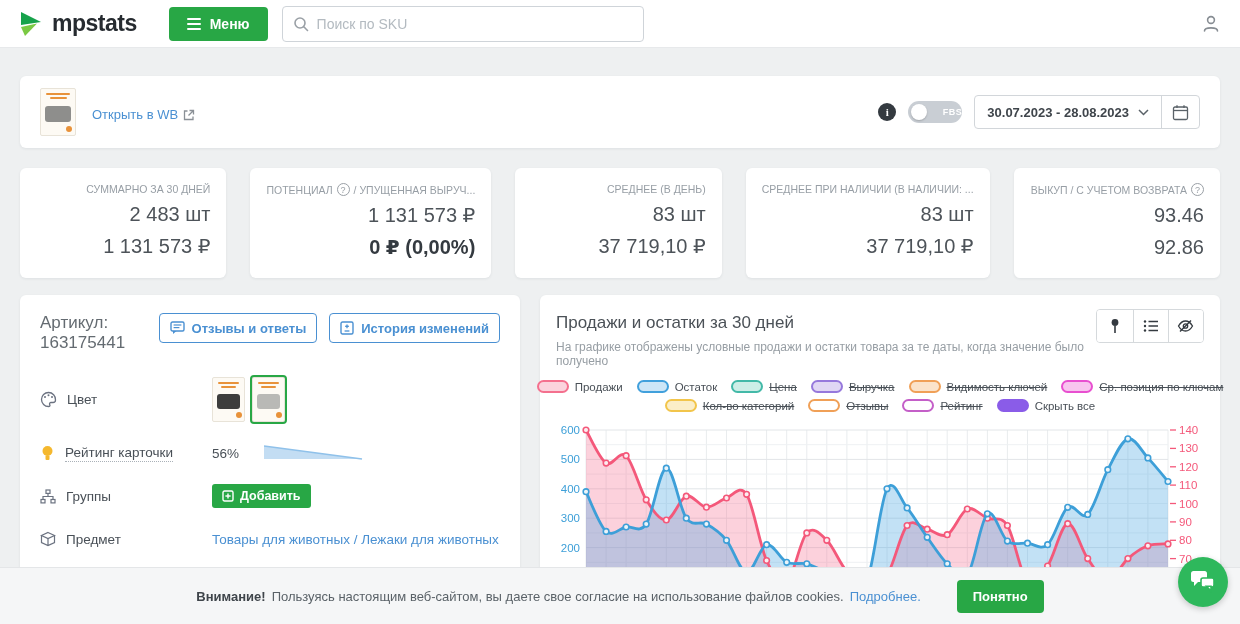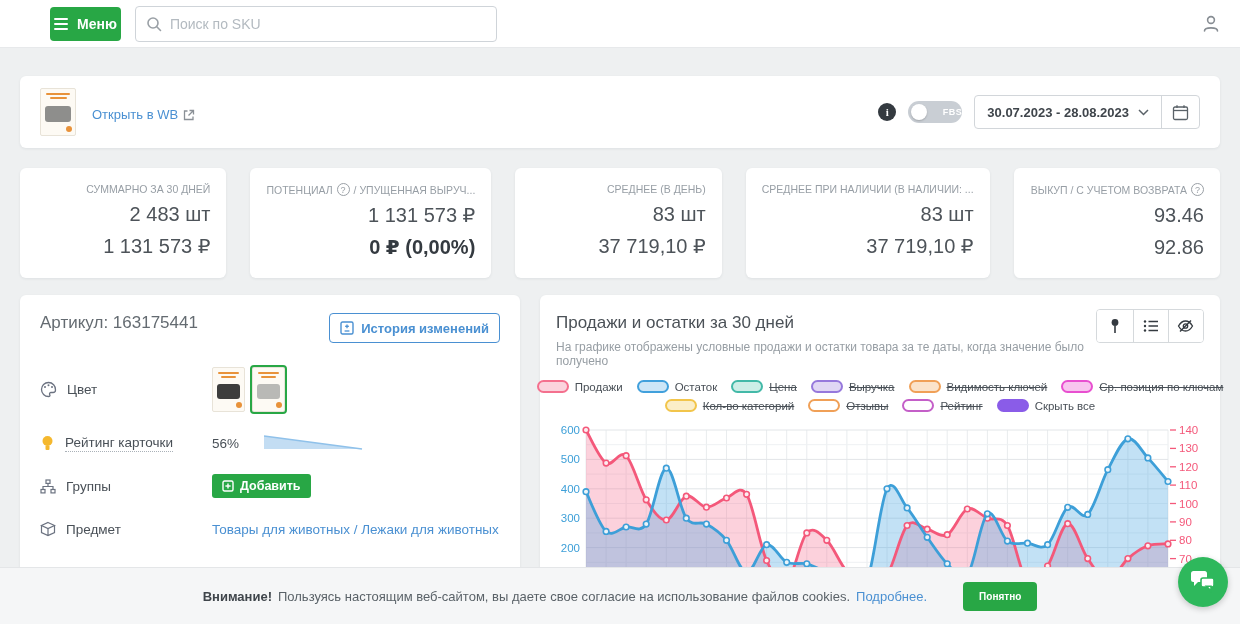--- a/index.html
+++ b/index.html
@@ -3,21 +3,21 @@
 <meta charset="utf-8">
 <style>
   * { box-sizing: border-box; margin: 0; padding: 0; }
   html,body { width:1240px; height:624px; overflow:hidden; }
   body { background:#eef0f1; font-family:"Liberation Sans","DejaVu Sans",sans-serif; color:#4b5157; position:relative; }
 
   
   .topbar { height:48px; background:#fff; border-bottom:1px solid #e7e9eb; display:flex; align-items:center; padding:0 18px; }
   .logo { display:flex; align-items:center; gap:8px; }
   .logo-text { font-size:23px; font-weight:bold; color:#262b30; letter-spacing:-.5px; }
-  .menu-btn { margin-left:32px; height:34px; background:#28a745; color:#fff; border:none; border-radius:4px; padding:0 4px; font-size:14px; font-weight:bold; display:flex; align-items:center; gap:9px; cursor:pointer; font-family:inherit; }
+  .menu-btn { margin-left:32px; height:34px; background:#28a745; color:#fff; border:none; border-radius:4px; padding:0 18px; font-size:14px; font-weight:bold; display:flex; align-items:center; gap:9px; cursor:pointer; font-family:inherit; }
   .burger { display:flex; flex-direction:column; gap:3px; }
   .burger i { display:block; width:14px; height:2px; background:#fff; border-radius:1px; }
   .searchbox { margin-left:14px; width:362px; height:36px; border:1px solid #cfd4d9; border-radius:4px; display:flex; align-items:center; padding:0 10px; gap:8px; background:#fff; }
   .searchbox input { border:none; outline:none; flex:1; font-size:14px; color:#495057; font-family:inherit; }
   .searchbox input::placeholder { color:#b3bac0; }
   .topbar .right { margin-left:auto; display:flex; align-items:center; }
 
   
   .card-shadow { background:#fff; border-radius:6px; box-shadow:0 1px 3px rgba(40,50,60,.08); }
   .crumb-card { margin:28px 20px 0; height:72px; display:flex; align-items:center; padding:0 20px; }
@@ -75,28 +75,35 @@
   .legend-item { display:flex; align-items:center; gap:6px; cursor:pointer; white-space:nowrap; }
   .legend-swatch { width:32px; height:13px; border-radius:7px; border:2px solid; flex-shrink:0; }
   .legend-label { font-size:11.5px; color:#495057; }
   .legend-label.off { text-decoration:line-through; }
   #chart-wrap { margin-top:6px; }
 
   
   .cookie-bar { position:fixed; left:0; right:0; bottom:0; height:57px; background:#f5f6f7; border-top:1px solid #e4e6e8; display:flex; align-items:center; justify-content:center; gap:6px; font-size:13px; color:#5a6268; z-index:10; }
   .cookie-bar b { color:#3f454b; }
   .cookie-link { color:#4a90d2; cursor:pointer; }
-  .cookie-btn { margin-left:30px; background:#28a745; color:#fff; border:none; border-radius:4px; padding:9px 16px; font-size:10px; font-weight:bold; cursor:pointer; font-family:inherit; }
+  .cookie-btn { margin-left:30px; background:#28a745; color:#fff; border:none; border-radius:4px; padding:9px 16px; font-size:13px; font-weight:bold; cursor:pointer; font-family:inherit; }
 
   .chat-fab { position:fixed; right:12px; bottom:17px; width:50px; height:50px; border-radius:50%; background:#2eb85c; border:none; display:flex; align-items:center; justify-content:center; box-shadow:0 2px 6px rgba(0,0,0,.2); cursor:pointer; z-index:11; }
 </style>
 </head>
 <body>
 
 <header class="topbar">
+  <div class="logo">
+    <svg width="26" height="26" viewBox="0 0 26 26">
+      <polygon points="3,1 23,11 3,14" fill="#17a24b"></polygon>
+      <polygon points="3,16 19,12.5 7,25" fill="#7ac943"></polygon>
+    </svg>
+    <span class="logo-text">mpstats</span>
+  </div>
   <button class="menu-btn">
     <span class="burger">
         <i></i>
         <i></i>
         <i></i>
       </span>
     <span>Меню</span>
   </button>
   <div class="searchbox">
     <svg width="16" height="16" viewBox="0 0 16 16">
@@ -193,20 +200,29 @@
       <div class="stat-v">93.46</div>
       <div class="stat-v">92.86</div>
     </div>
   </div>
 
 <div class="content">
 
   <section class="product-panel card-shadow">
     <div class="sku-row">
       <span class="sku-title">Артикул: 163175441</span>
+      <button class="outline-btn">
+        <svg width="15" height="14" viewBox="0 0 15 14">
+          <rect x="1" y="1" width="13" height="9" rx="1.5" fill="none" stroke="#4a90d2" stroke-width="1.4"></rect>
+          <polygon points="3,10 3,13 6.5,10" fill="#4a90d2"></polygon>
+          <line x1="3.6" y1="4" x2="11.4" y2="4" stroke="#4a90d2" stroke-width="1.2"></line>
+          <line x1="3.6" y1="6.6" x2="9.4" y2="6.6" stroke="#4a90d2" stroke-width="1.2"></line>
+        </svg>
+        <span>Отзывы и ответы</span>
+      </button>
       <button class="outline-btn">
         <svg width="14" height="14" viewBox="0 0 14 14">
           <rect x="1" y="1" width="12" height="12" rx="1.5" fill="none" stroke="#4a90d2" stroke-width="1.4"></rect>
           <line x1="7" y1="3.4" x2="7" y2="7.2" stroke="#4a90d2" stroke-width="1.3"></line>
           <line x1="5.1" y1="5.3" x2="8.9" y2="5.3" stroke="#4a90d2" stroke-width="1.3"></line>
           <line x1="4.6" y1="10" x2="9.4" y2="10" stroke="#4a90d2" stroke-width="1.3"></line>
         </svg>
         <span>История изменений</span>
       </button>
     </div>

